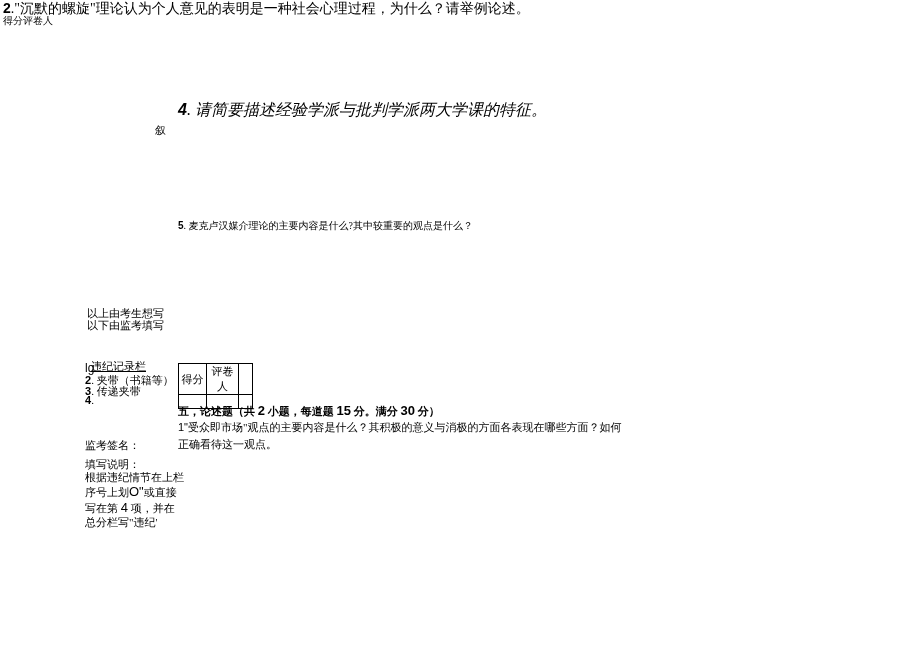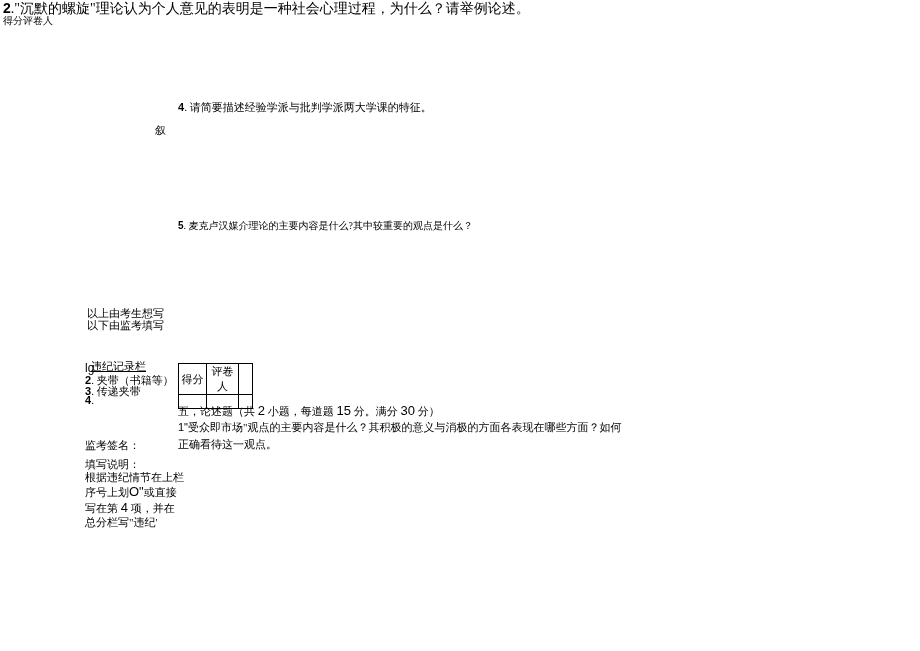--- a/index.html
+++ b/index.html
@@ -31,21 +31,22 @@
       position: absolute;
       top: 14px;
       left: 3px;
       font-size: 10px;
       font-family: Liberation Serif, serif;
     }
     .q4 {
       position: absolute;
       top: 100px;
       left: 178px;
-      font-size: 11px;
+      font-size: 16px;
+      font-style: italic;
     }
     .q4 .num {
       font-family: Arial, sans-serif;
       font-weight: bold;
     }
     .ji {
       position: absolute;
       top: 123px;
       left: 155px;
       font-size: 11px;
@@ -131,20 +132,21 @@
       vertical-align: middle;
     }
     .score-table .c1 { width: 28px; }
     .score-table .c2 { width: 32px; margin-left: 48px; }
     .score-table .c3 { width: 14px; }
     .section5 {
       position: absolute;
       top: 403px;
       left: 178px;
       font-size: 11px;
+      font-weight: bold;
     }
     .section5 .big {
       font-family: Arial, sans-serif;
       font-size: 13px;
     }
     .essay-q1 {
       position: absolute;
       top: 419px;
       left: 178px;
       font-size: 11px;

